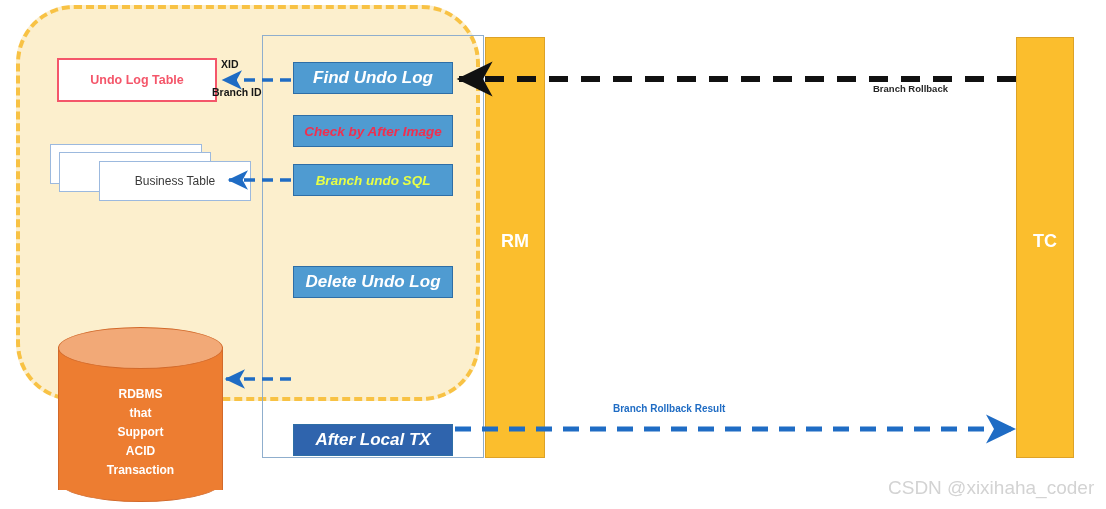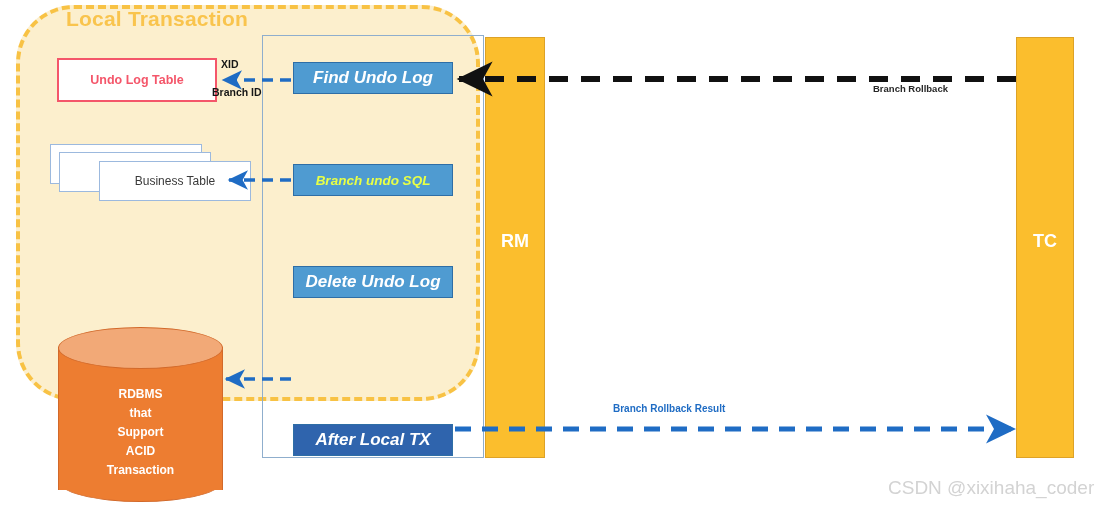--- a/index.html
+++ b/index.html
@@ -115,21 +115,20 @@
   .watermark{
     position:absolute;left:888px;top:477px;font-size:19px;color:#d3d3d3;white-space:nowrap;
   }
 </style>
 </head>
 <body>
 
 <div id="stage">
 
   <div class="lt-region"></div>
-  <div class="lt-title">Local Transaction</div>
 
   <div class="undo-log-table">
     <span>Undo Log Table</span>
   </div>
 
   <div class="biz-stack">
     <div class="biz-card c1"></div>
     <div class="biz-card c2"></div>
     <div class="biz-card c3">
       <span>Business Table</span>
@@ -146,20 +145,23 @@
       <div>Support</div>
       <div>ACID</div>
       <div>Transaction</div>
     </div>
   </div>
 
   <div class="rm-inner"></div>
 
   <div class="act light" id="act-find">
     <span class="t-white">Find Undo Log</span>
+  </div>
+  <div class="act light small" id="act-check">
+    <span class="t-red">Check by After Image</span>
   </div>
   <div class="act light small" id="act-exec">
     <span class="t-yellow">Branch undo SQL</span>
   </div>
   <div class="act light" id="act-delete">
     <span class="t-white">Delete Undo Log</span>
   </div>
   <div class="act dark" id="act-after">
     <span class="t-white">After Local TX</span>
   </div>

